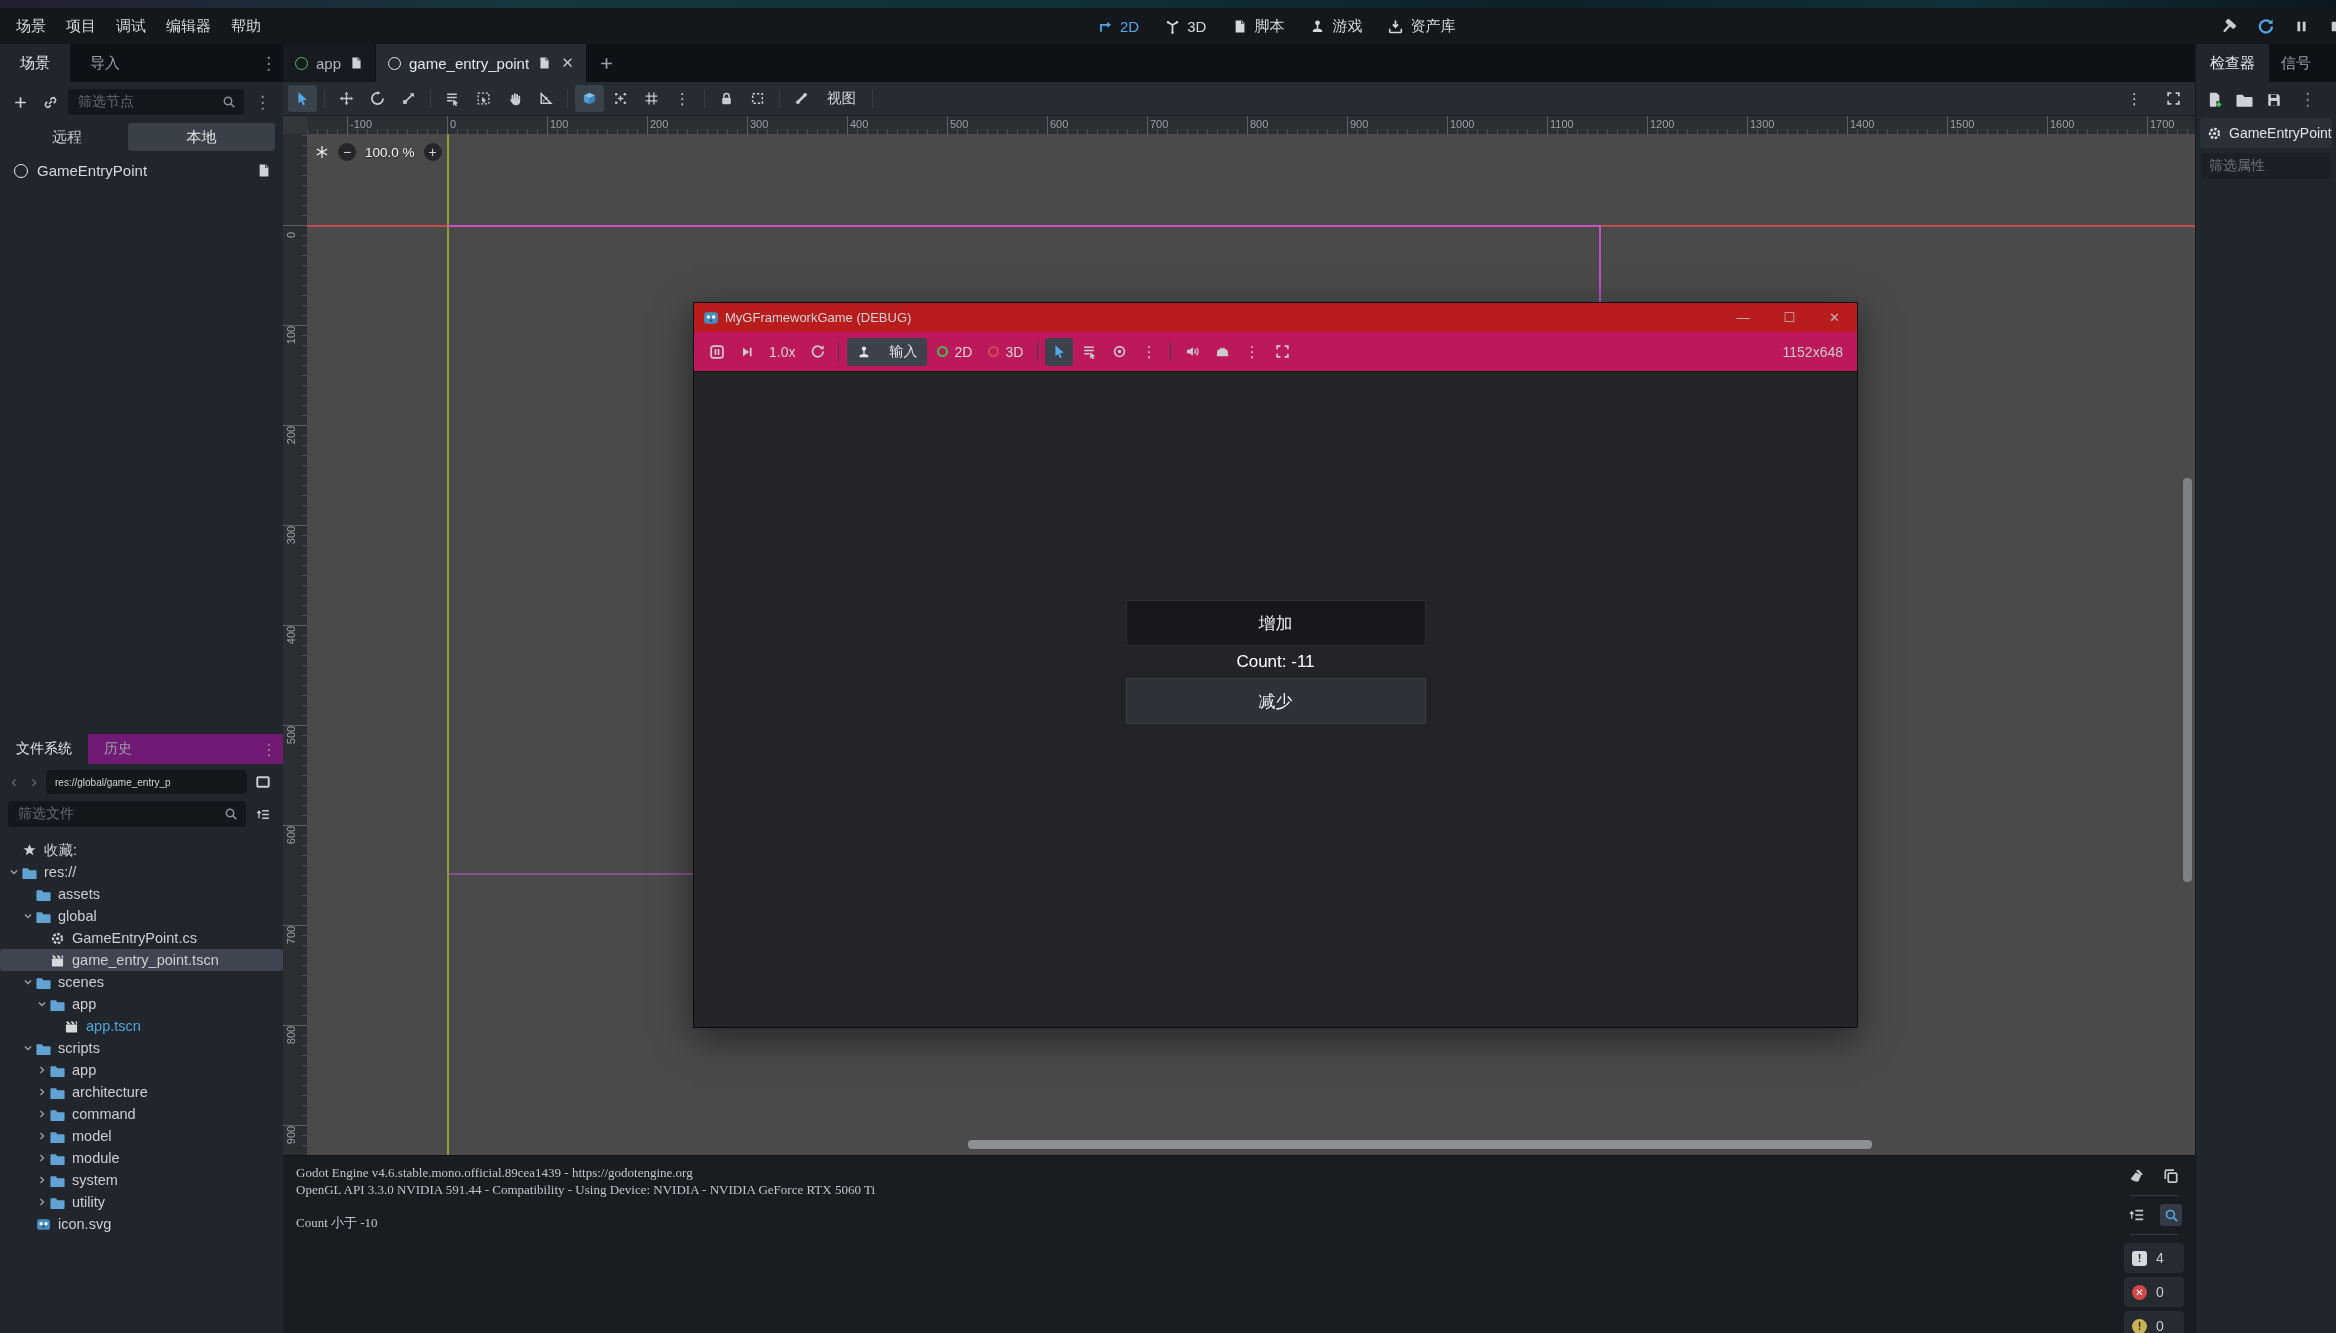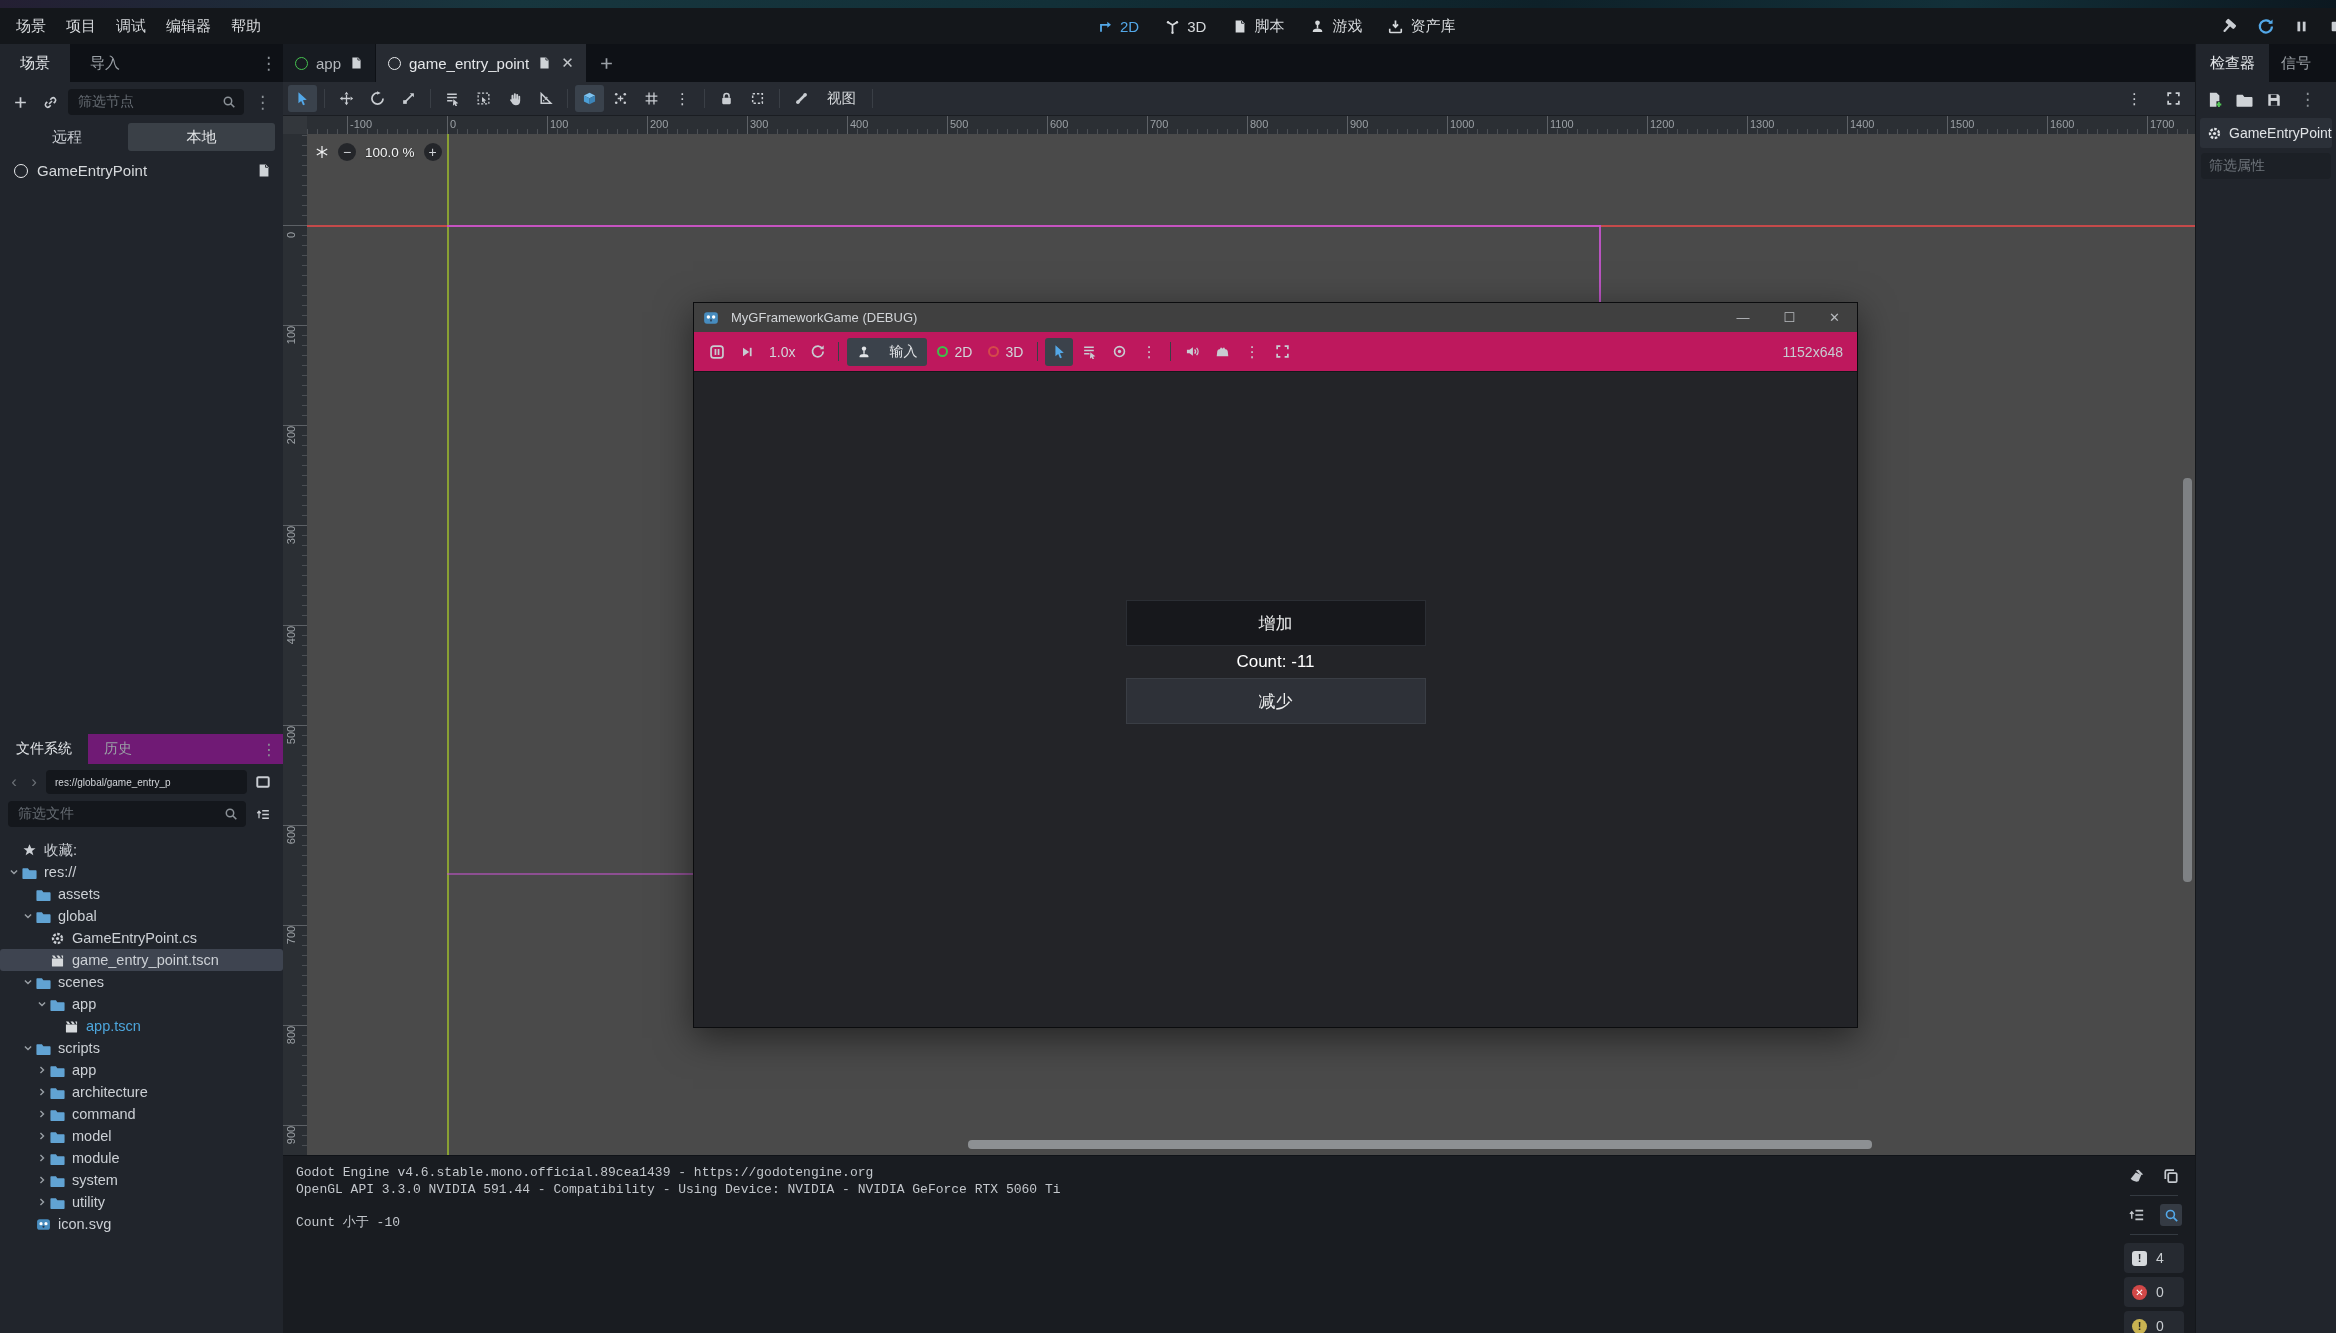--- a/index.html
+++ b/index.html
@@ -116,42 +116,42 @@
   .zoom-ctrl{position:absolute;left:8px;top:9px;display:flex;align-items:center;gap:9px;}
   .zoom-ctrl .zc-ico{color:#f0f1f2;}
   .zbtn{width:18px;height:18px;border-radius:50%;background:rgba(28,31,35,.82);color:#cfd3d7;display:flex;align-items:center;justify-content:center;font-size:14px;line-height:0;}
   .zoom-text{color:#f2f3f4;font-size:13.5px;text-shadow:0 1px 2px rgba(0,0,0,.5);}
   .hscroll{position:absolute;left:661px;top:1006px;width:904px;height:9px;background:#8d9093;border-radius:4px;}
   .vscroll{position:absolute;right:3px;top:344px;width:9px;height:404px;background:#7e8184;border-radius:4px;}
 
   
   .game-window{position:absolute;left:386px;top:168px;width:1165px;height:726px;background:#232428;
     border:1px solid #0b0c0e;box-sizing:border-box;box-shadow:0 10px 34px rgba(0,0,0,.5);}
-  .gw-title{height:29px;background:#404040;display:flex;align-items:center;padding:0 9px;gap:12px;font-size:13px;color:#d2d5d8;}
+  .gw-title{height:29px;background:#b91c1c;display:flex;align-items:center;padding:0 9px;gap:6px;font-size:13px;color:#d2d5d8;}
   .gw-controls{margin-left:auto;display:flex;gap:34px;align-items:center;color:#b8bbbf;font-size:13px;padding-right:8px;}
   .gw-toolbar{height:40px;background:#be185d;border-bottom:1px solid #15171b;display:flex;align-items:center;padding:0 8px;box-sizing:border-box;position:relative;}
   .gbtn-i{width:28px;height:28px;display:flex;align-items:center;justify-content:center;color:#c8ccd1;border-radius:3px;margin:0 1px;}
   .gbtn-i.active{background:#3b424b;}
   .gbtn-i.blue{color:#53a8e8;}
   .gw-zoom{color:#d2d5d9;font-size:14px;padding:0 7px;}
   .input-btn{display:flex;align-items:center;gap:18px;background:#3b424b;border-radius:3px;height:28px;padding:0 10px;color:#e3e5e8;font-size:14px;margin:0 2px;}
   .mode-chip{display:flex;align-items:center;gap:6px;padding:0 8px;color:#d2d5d9;font-size:14px;}
   .ring{width:11px;height:11px;border-radius:50%;border:2px solid #3fbf4a;box-sizing:border-box;}
   .ring.red{border-color:#d44a4a;}
   .gw-res{position:absolute;right:14px;color:#c8ccd1;font-size:14px;}
   .gw-canvas{position:absolute;left:0;right:0;top:69px;bottom:0;background:#232428;overflow:hidden;}
   .game-ui{width:300px;margin:228px auto 0 auto;display:flex;flex-direction:column;}
   .gu-btn{height:46px;display:flex;align-items:center;justify-content:center;font-size:17px;color:#eceded;box-sizing:border-box;}
   .gu-btn.inc{background:#17181c;border:1px solid #2b2e34;}
   .gu-count{height:32px;display:flex;align-items:center;justify-content:center;font-size:17px;color:#ffffff;}
   .gu-btn.dec{background:#2e3138;border:1px solid #3a3e45;}
 
   
   .output-panel{position:absolute;left:0;right:0;top:1111px;bottom:0;background:#191c21;border-top:1px solid #101318;box-sizing:border-box;}
-  .out-lines{padding:9px 0 0 13px;font-family:Liberation Mono, monospace;font-size:13px;line-height:16.5px;color:#c3c7cc;white-space:pre;}
+  .out-lines{padding:9px 0 0 13px;font-family:Liberation Serif, serif;font-size:13px;line-height:16.5px;color:#c3c7cc;white-space:pre;}
   .out-tools{position:absolute;top:5px;right:8px;width:66px;display:flex;flex-direction:column;align-items:center;}
   .ot-row{display:flex;gap:12px;align-items:center;justify-content:center;padding:4px 0;}
   .ot-btn{width:22px;height:22px;display:flex;align-items:center;justify-content:center;color:#c5c9ce;border-radius:3px;}
   .ot-btn.active{background:#353b44;color:#53a8e8;}
   .ot-sep{width:48px;height:1px;background:#343a41;margin:4px 0;}
   .badge{width:60px;height:30px;background:#262a31;border-radius:4px;display:flex;align-items:center;gap:9px;padding:0 8px;box-sizing:border-box;margin:4px 0;}
   .badge .cnt{color:#c8ccd0;font-size:14px;}
   .b-ico{width:15px;height:15px;border-radius:3px;display:flex;align-items:center;justify-content:center;font-size:11px;font-weight:bold;flex:none;}
   .b-msg{background:#d6d9dc;color:#23262b;}
   .b-err{background:#d24848;color:#fff;border-radius:50%;font-size:10px;}

